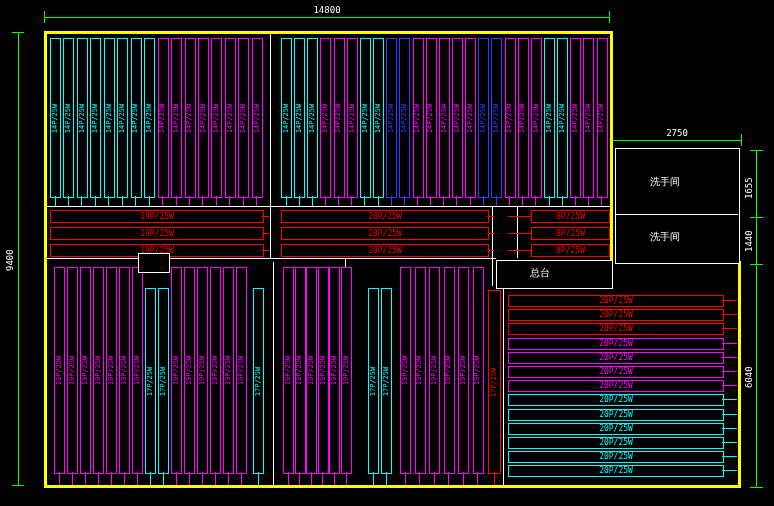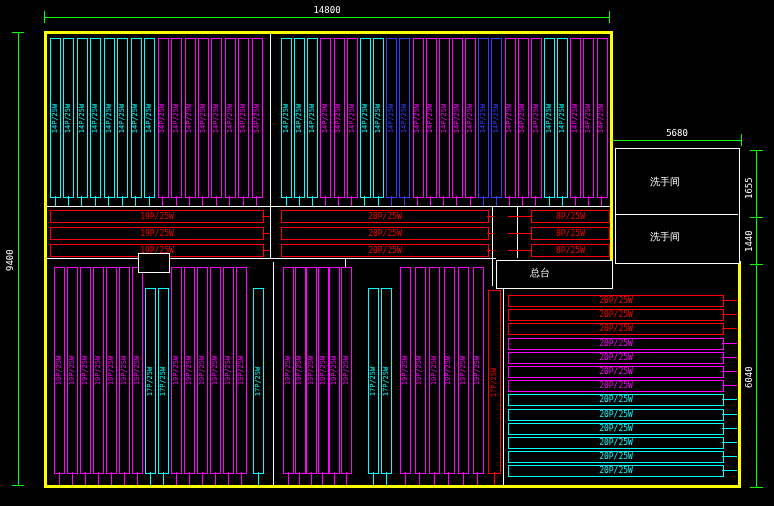--- a/index.html
+++ b/index.html
@@ -32,21 +32,21 @@
   <div class="dimlabel" style="left:297px;top:5px;width:60px;">14800</div>
 
   <div class="dim" style="left:18px;top:32px;width:1px;height:454px;"></div>
   <div class="dim" style="left:12px;top:32px;width:12px;height:1px;"></div>
   <div class="dim" style="left:12px;top:485px;width:12px;height:1px;"></div>
   <div class="vtext" style="left:6px;top:271px;">9400</div>
 
   <div class="dim" style="left:612px;top:140px;width:130px;height:1px;"></div>
   <div class="dim" style="left:612px;top:134px;width:1px;height:12px;"></div>
   <div class="dim" style="left:741px;top:134px;width:1px;height:12px;"></div>
-  <div class="dimlabel" style="left:647px;top:128px;width:60px;">5680</div>
+  <div class="dimlabel" style="left:647px;top:128px;width:60px;">2750</div>
 
   <div class="dim" style="left:756px;top:150px;width:1px;height:338px;"></div>
   <div class="dim" style="left:750px;top:150px;width:13px;height:1px;"></div>
   <div class="dim" style="left:750px;top:217px;width:13px;height:1px;"></div>
   <div class="dim" style="left:750px;top:264px;width:13px;height:1px;"></div>
   <div class="dim" style="left:750px;top:487px;width:13px;height:1px;"></div>
   <div class="vtext" style="left:745px;top:199px;">1655</div>
   <div class="vtext" style="left:745px;top:252px;">1440</div>
   <div class="vtext" style="left:745px;top:388px;">6040</div>
 

